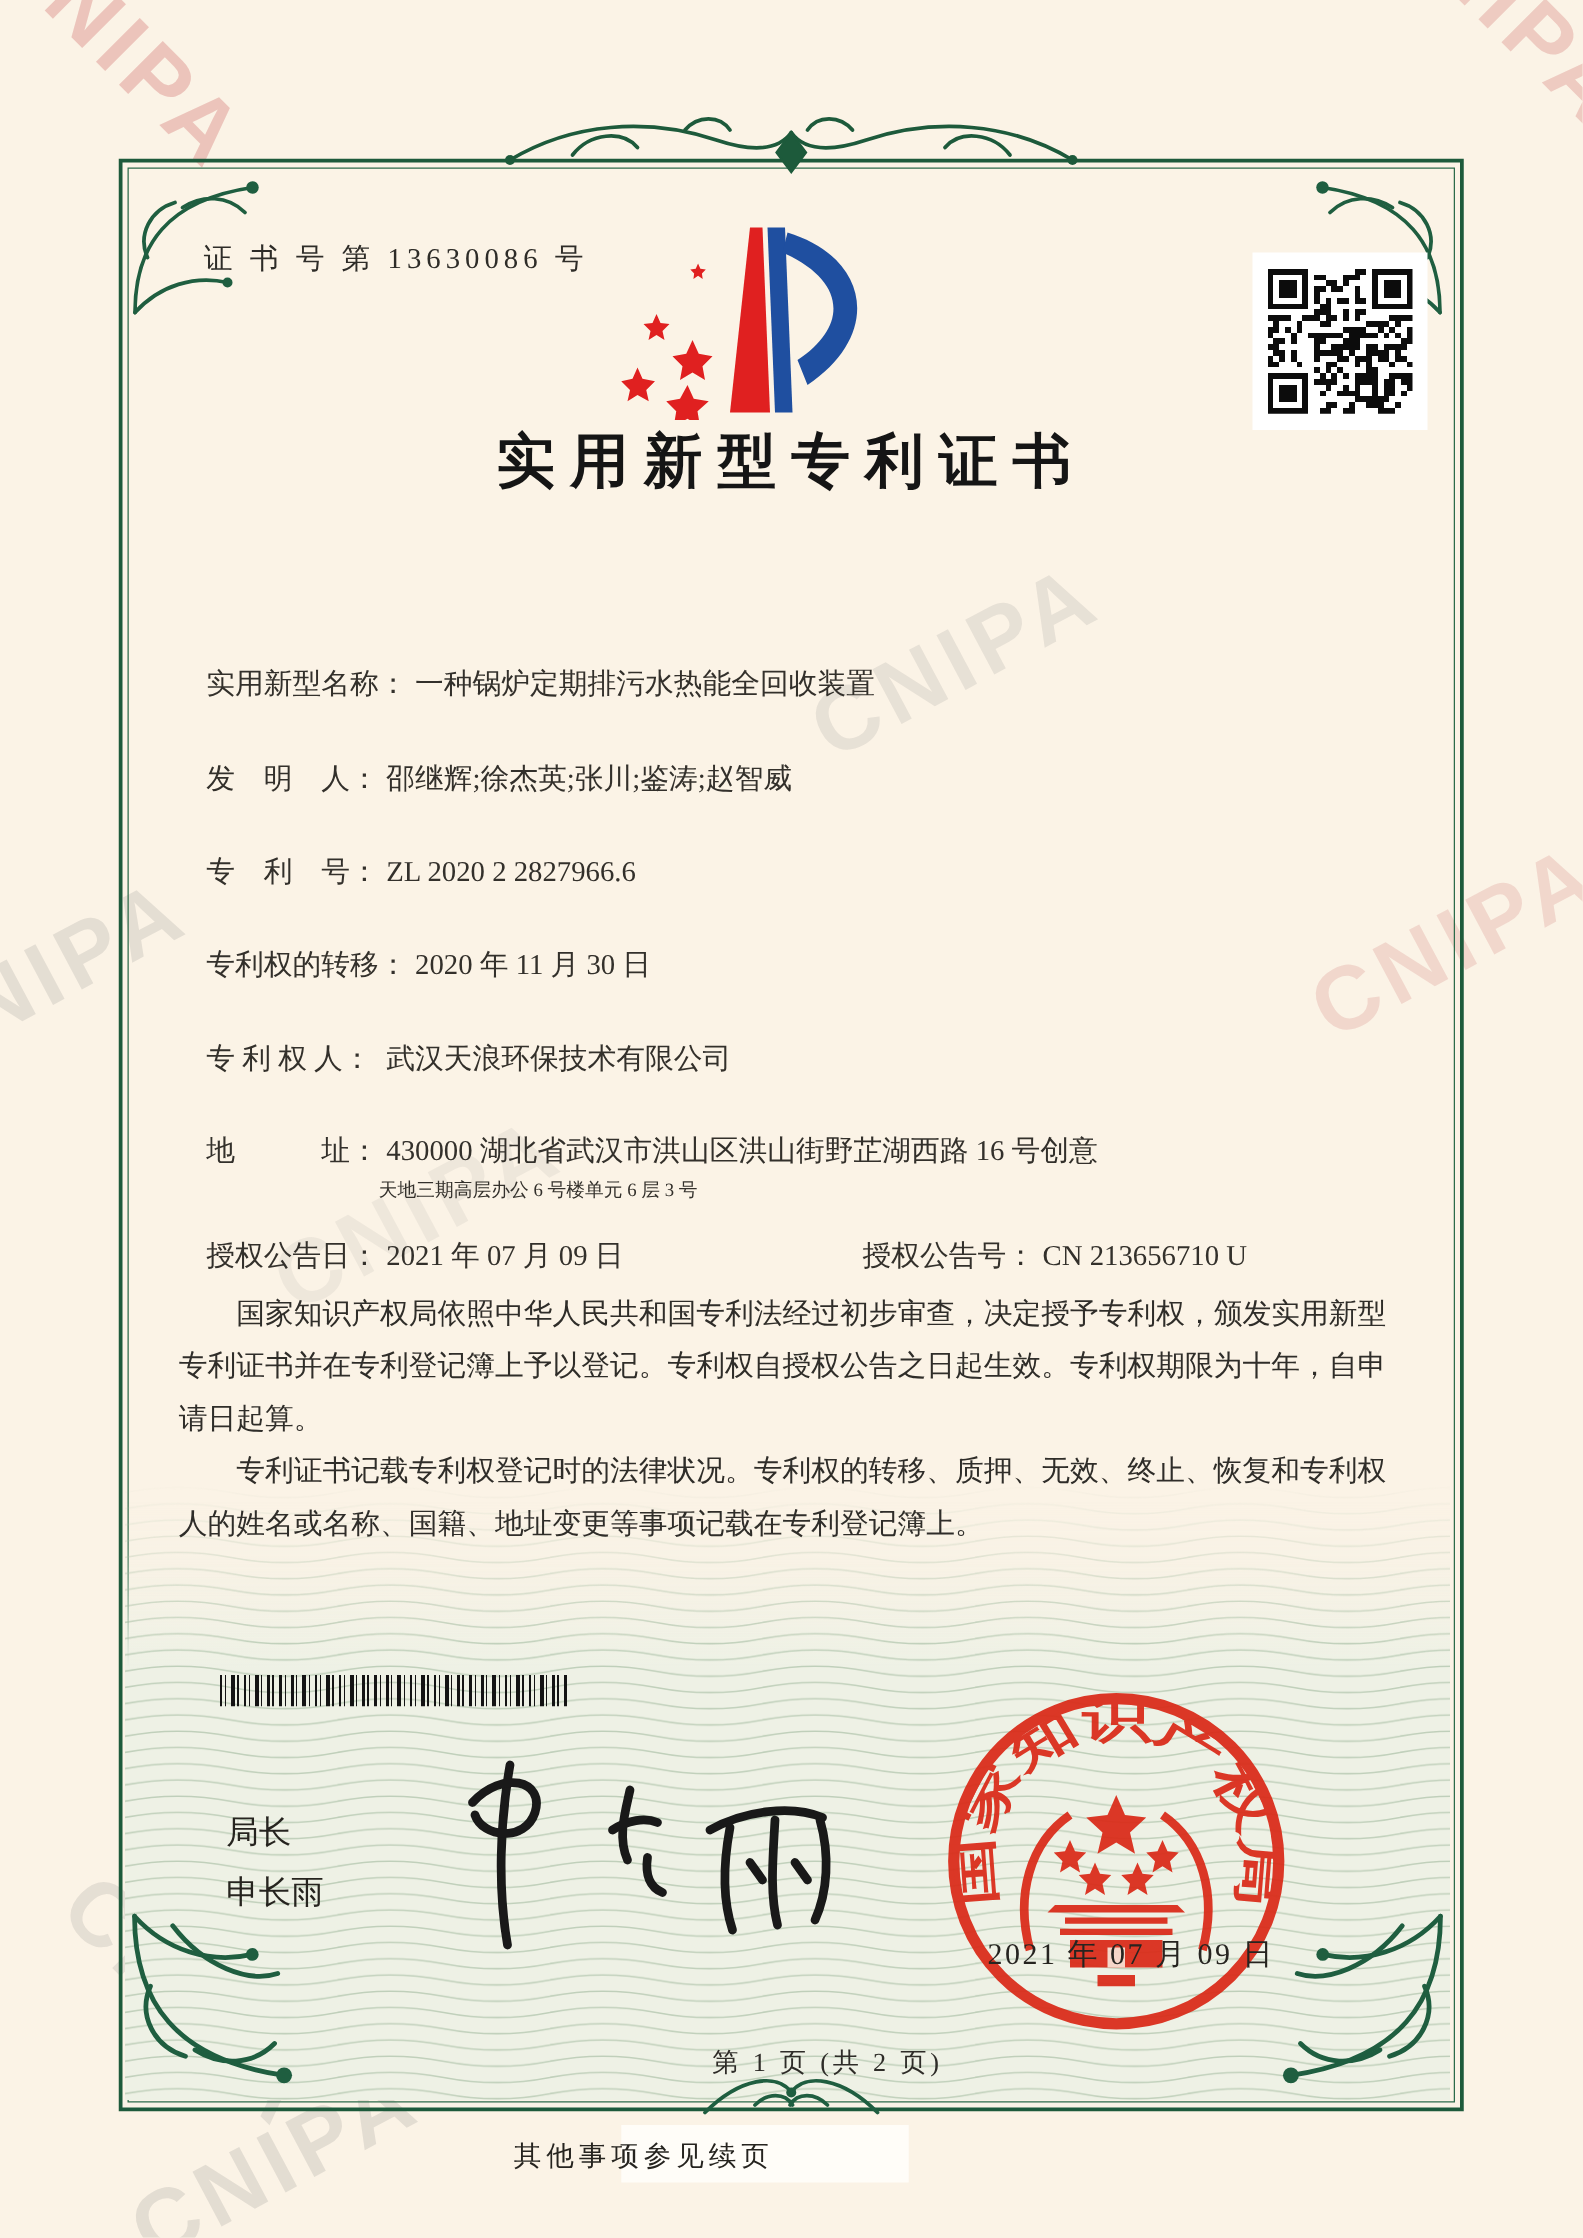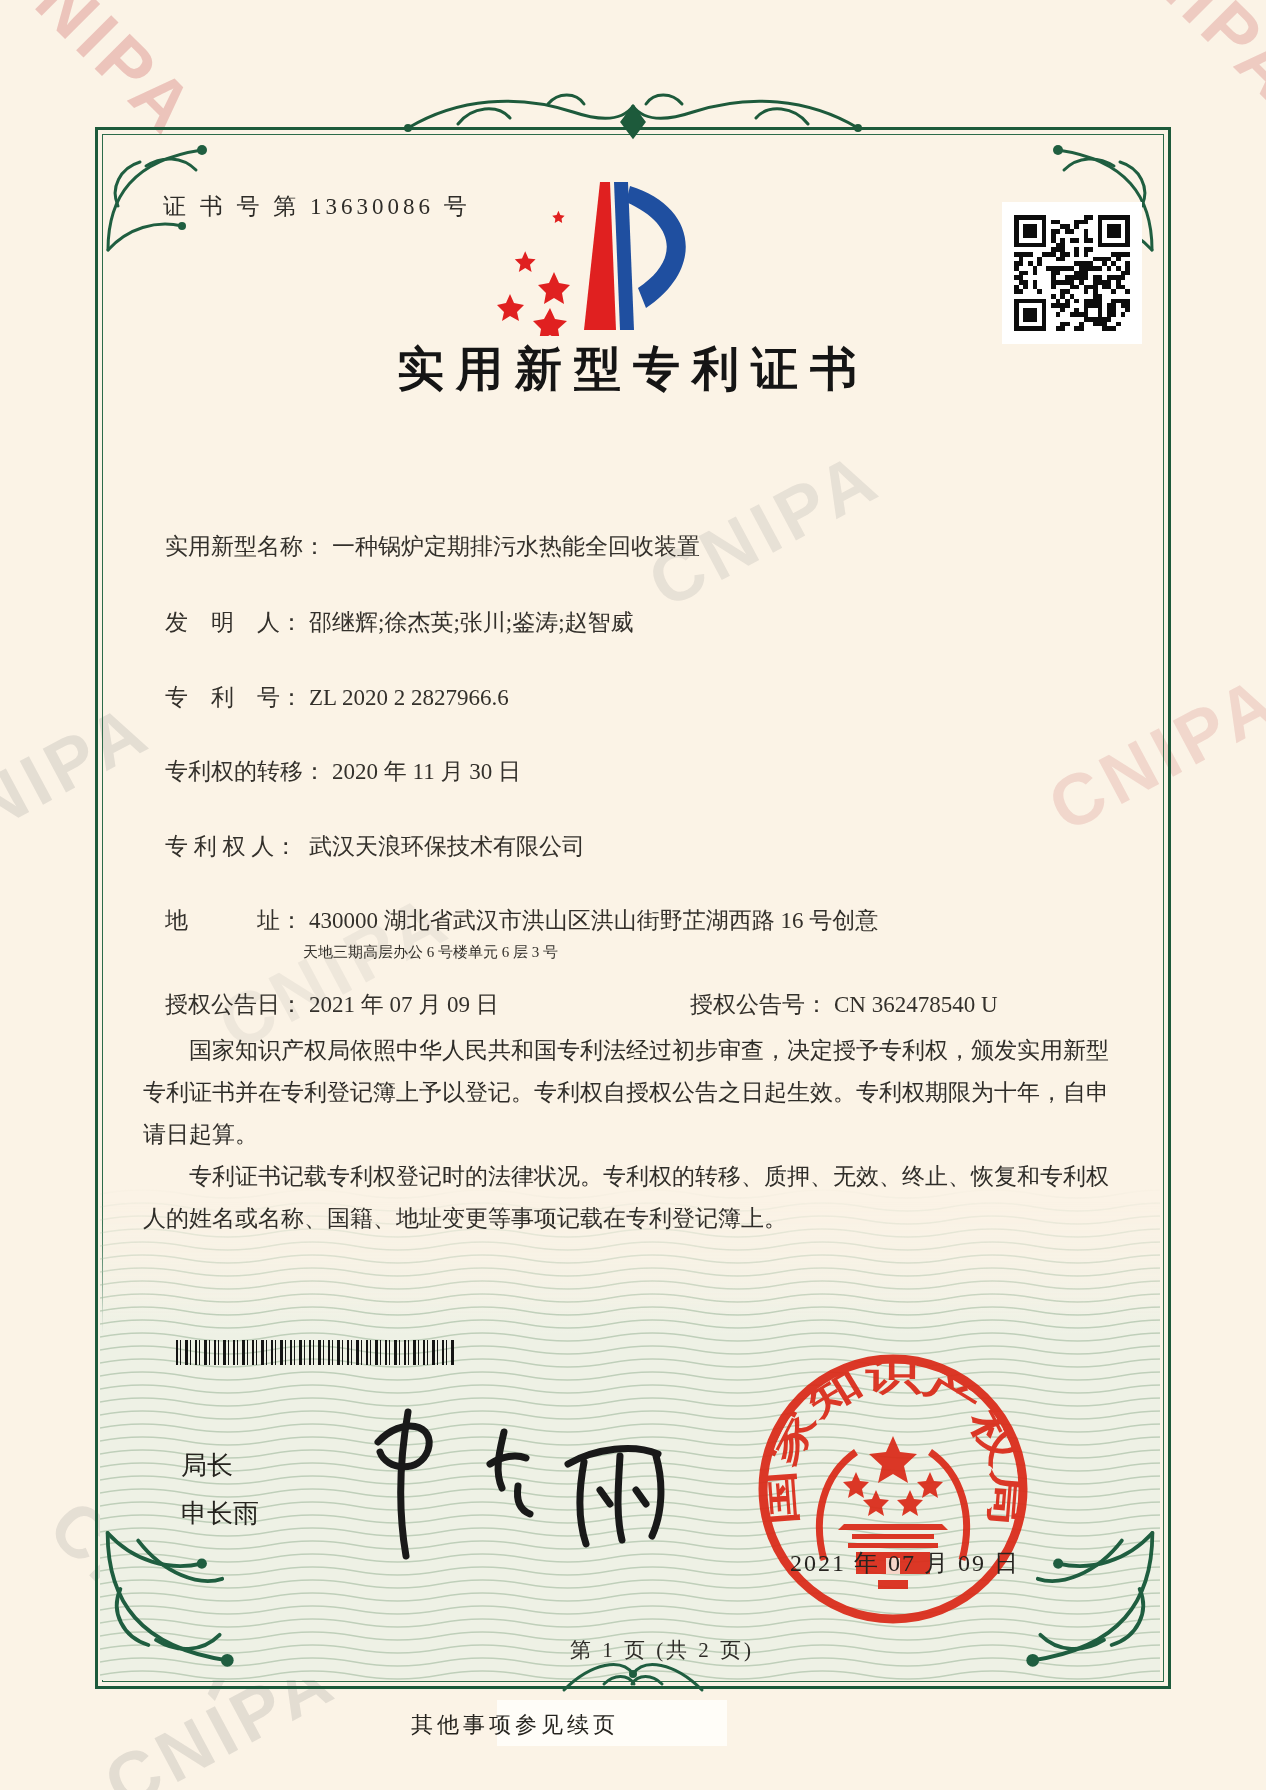--- a/index.html
+++ b/index.html
@@ -433,21 +433,21 @@
   <span class="lbl">专 利 权 人：</span><span class="val">武汉天浪环保技术有限公司</span>
 </div>
 <div class="row r-addr">
   <span class="lbl">地　　　址：</span><span class="val">430000  湖北省武汉市洪山区洪山街野芷湖西路 16 号创意</span>
 </div>
 <div class="abs addr2">天地三期高层办公 6 号楼单元 6 层 3 号</div>
 <div class="row r-grant">
   <span class="lbl">授权公告日：</span><span class="val">2021 年 07 月 09 日</span>
 </div>
 <div class="abs r-grantno row" style="left:690px;">
-  <span class="lbl" style="min-width:0;">授权公告号：</span><span class="val">CN 362478540 U</span>
+  <span class="lbl" style="min-width:0;">授权公告号：</span><span class="val">CN 213656710 U</span>
 </div>
 
 <div class="abs paras">
   <p>国家知识产权局依照中华人民共和国专利法经过初步审查，决定授予专利权，颁发实用新型专利证书并在专利登记簿上予以登记。专利权自授权公告之日起生效。专利权期限为十年，自申请日起算。</p>
   <p>专利证书记载专利权登记时的法律状况。专利权的转移、质押、无效、终止、恢复和专利权人的姓名或名称、国籍、地址变更等事项记载在专利登记簿上。</p>
 </div>
 
 <div class="abs barcode"></div>
 
 <div class="abs director-label">局长</div>

